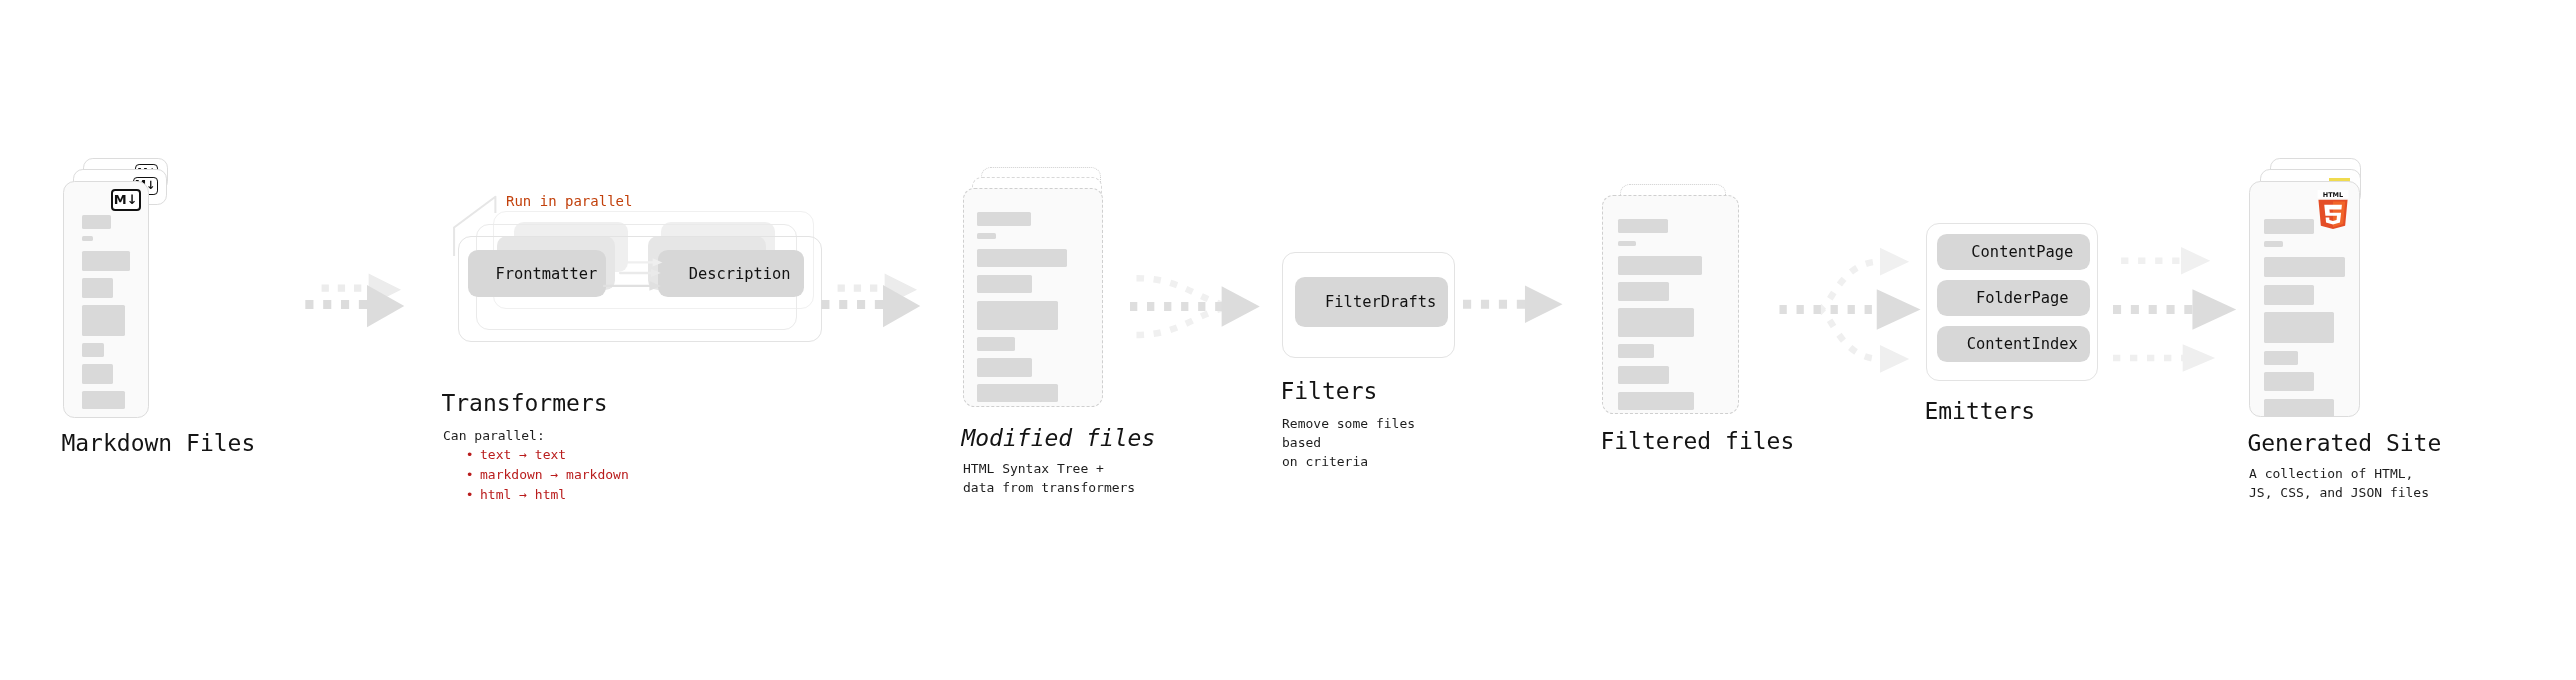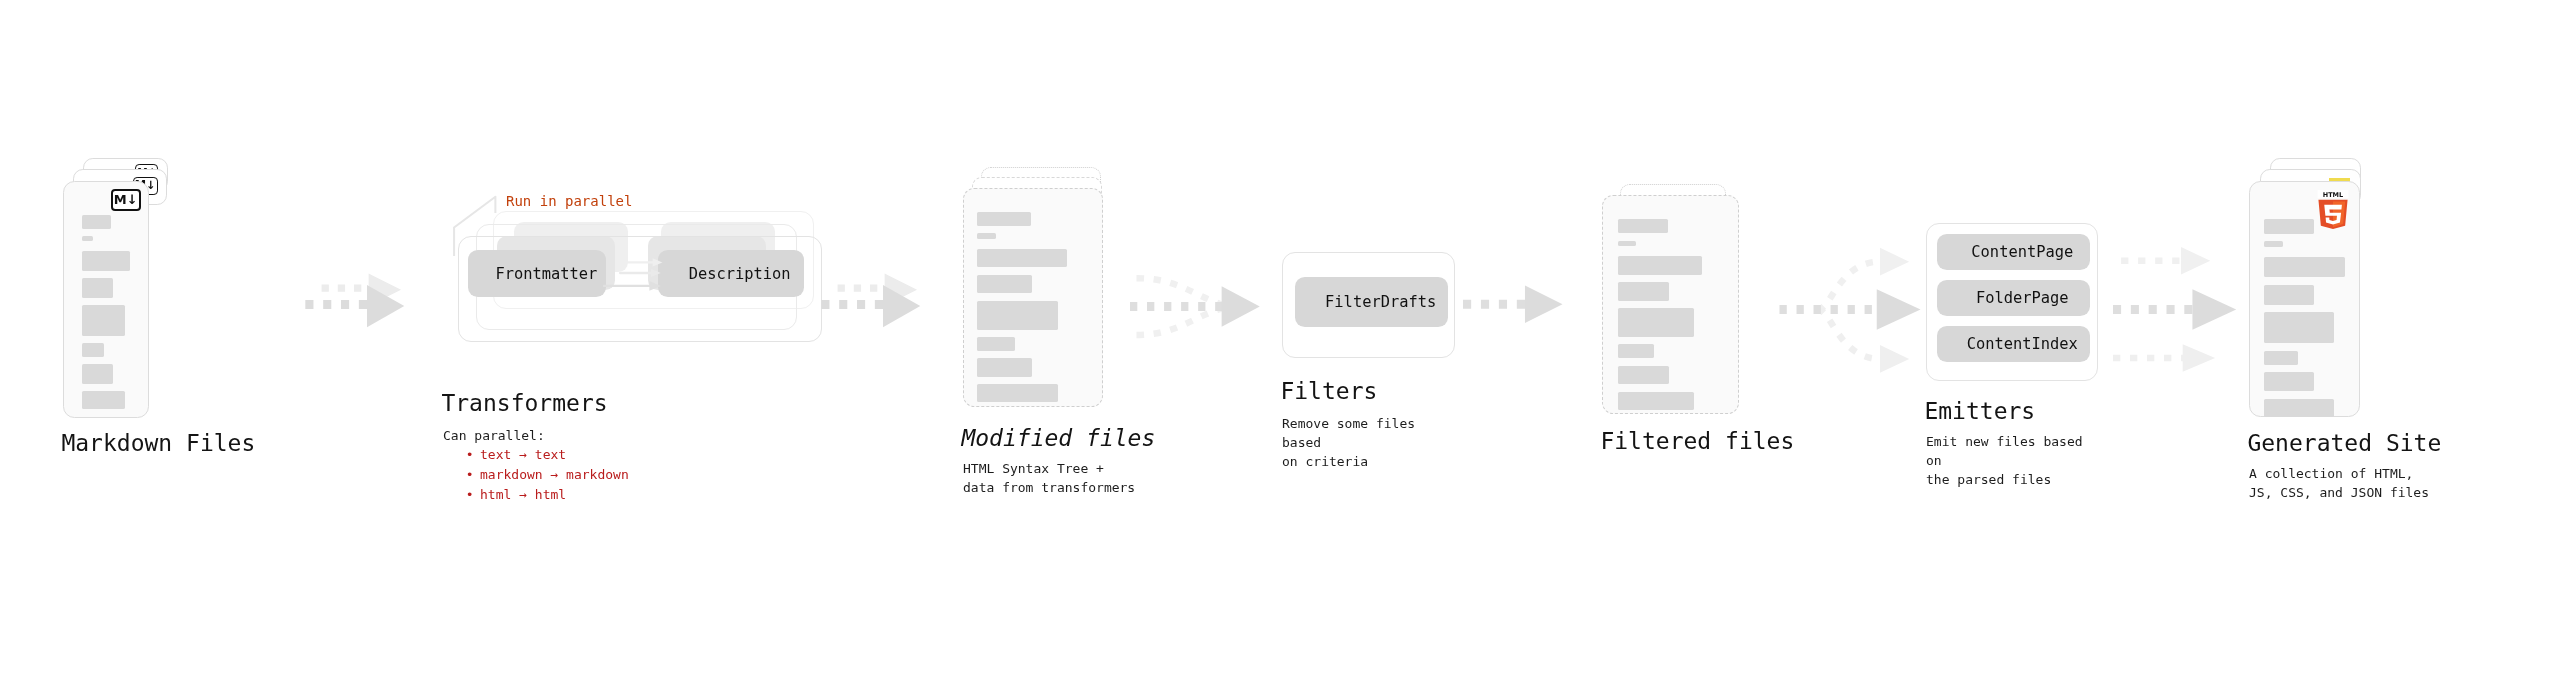--- a/index.html
+++ b/index.html
@@ -257,22 +257,20 @@
     <polygon points="128,70 182,95 128,120" fill="#dcdcdc"></polygon>
   </svg>
 
   <div class="node" style="left:1926px;top:223px;">
     <div class="groupbox" style="position:relative;left:0;top:0;width:172px;height:158px;border-color:#e3e3e3;">
       <div class="chip" style="left:9.8px;top:9.8px;width:153px;height:36px;">ContentPage</div>
       <div class="chip" style="left:9.8px;top:56px;width:153px;height:36px;">FolderPage</div>
       <div class="chip" style="left:9.8px;top:102px;width:153px;height:36px;">ContentIndex</div>
     </div>
     <div class="title" style="position:absolute;left:-1.6px;top:175px;">Emitters</div>
-    <div class="desc" style="position:absolute;left:0px;top:210px;">Emit new files based on
-the parsed files</div>
   </div>
 
   <svg class="overlay" width="154" height="163" style="left:2113px;top:232px;" viewBox="0 0 190 200">
     <g fill="none">
       <line x1="10" y1="35" x2="90" y2="35" stroke="#f0f0f0" stroke-width="8" stroke-dasharray="9 12"></line>
       <line x1="0" y1="95" x2="102" y2="95" stroke="#dedede" stroke-width="11" stroke-dasharray="10 12"></line>
       <line x1="0" y1="155" x2="92" y2="155" stroke="#efefef" stroke-width="8" stroke-dasharray="9 12"></line>
     </g>
     <polygon points="84,18 120,35 84,52" fill="#f0f0f0"></polygon>
     <polygon points="98,70 152,95 98,120" fill="#dcdcdc"></polygon>

